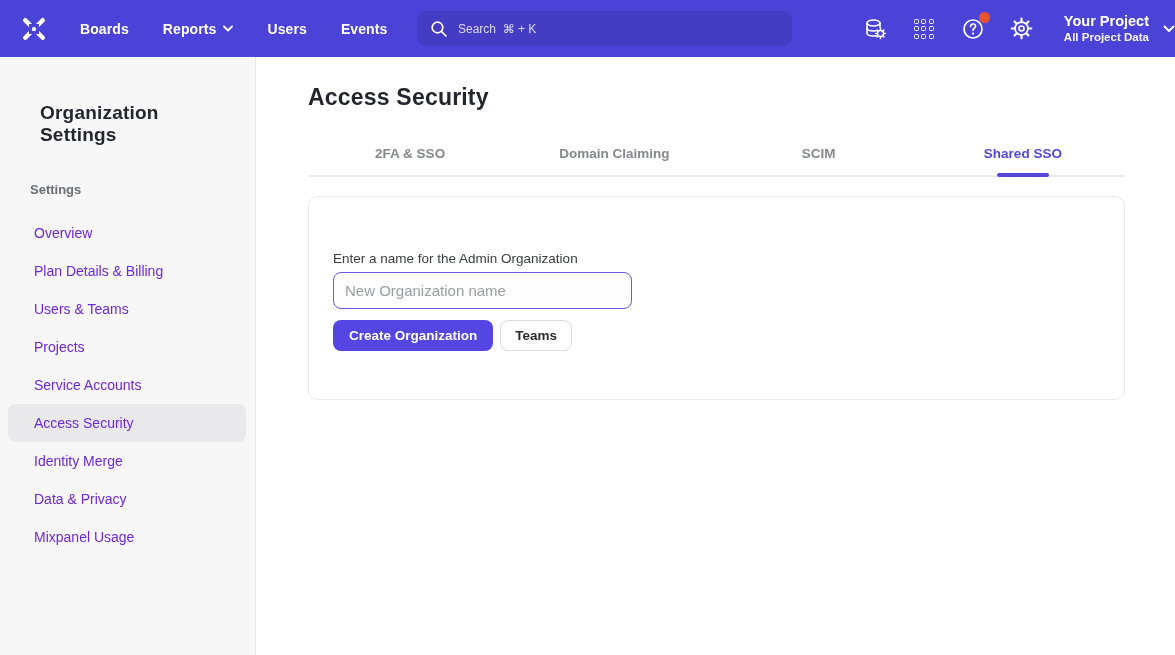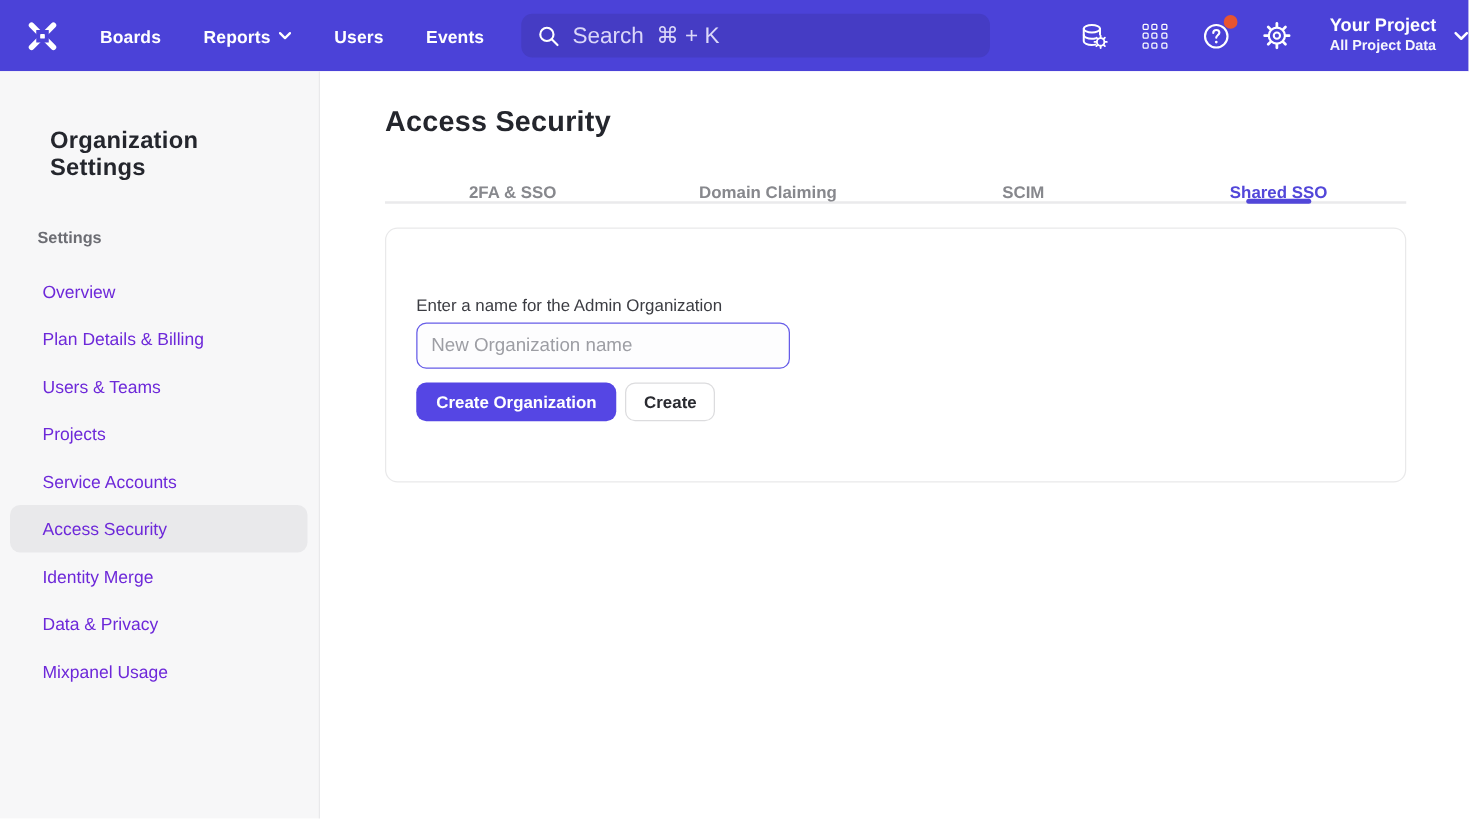--- a/index.html
+++ b/index.html
@@ -21,21 +21,21 @@
     color:#FFFFFF; font-size:14px; font-weight:700; letter-spacing:.1px;
     display:flex; align-items:center; gap:7px; cursor:pointer;
   }
   .searchbox {
     position:absolute; left:417px; top:11px; width:375px; height:35px;
     background:#453CC4; border-radius:9px; display:flex; align-items:center;
     padding-left:13px; gap:10px;
   }
   .searchbox input {
     background:transparent; border:none; outline:none; color:#EDEBFF;
-    font-size:18px; font-family:"Liberation Sans", sans-serif; width:300px; font-weight:500;
+    font-size:12px; font-family:"Liberation Sans", sans-serif; width:300px; font-weight:500;
   }
   .searchbox input::placeholder { color:#E4E1FC; opacity:.95; }
   .top-right {
     position:absolute; right:0; top:0; height:57px; display:flex; align-items:center;
     gap:23px; 
   }
   .icon-btn { width:26px; height:26px; display:flex; align-items:center; justify-content:center; cursor:pointer; position:relative; }
   .apps-grid { display:grid; grid-template-columns:repeat(3,5px); grid-template-rows:repeat(3,5px); gap:2.5px; }
   .apps-grid span { width:5px; height:5px; background:transparent; border:1.4px solid #fff; border-radius:1.5px; }
   .help-wrap { position:relative; }
@@ -65,21 +65,21 @@
     padding-left:26px; font-size:14px; color:#6d28d9; border-radius:8px; cursor:pointer;
   }
   .side-item.active { background:#E9E9EB; font-weight:400; }
 
   
   .main { position:absolute; top:57px; left:256px; right:0; bottom:0; background:#fff; padding:27px 50px 0 52px; }
   .page-title { font-size:23px; font-weight:700; color:#24262D; letter-spacing:.2px; }
 
   .tabs { display:flex; margin-top:35px; border-bottom:2px solid #EAEAEC; width:817px; }
   .tab {
-    flex:1; text-align:center; font-size:13.5px; font-weight:700;
+    flex:1; text-align:center; padding-bottom:14px; font-size:13.5px; font-weight:700;
     color:#87888D; cursor:pointer; position:relative;
   }
   .tab.active { color:#5247D9; }
   .tab.active::after {
     content:""; position:absolute; left:50%; transform:translateX(-50%);
     bottom:-2px; width:52px; height:4px; border-radius:2px; background:#5247D9;
   }
 
   .card {
     margin-top:19px; width:817px; height:204px; background:#fff;
@@ -242,18 +242,18 @@
       <div class="tab">Domain Claiming</div>
       <div class="tab">SCIM</div>
       <div class="tab active">Shared SSO</div>
     </div>
 
     <div class="card">
       <div class="field-label">Enter a name for the Admin Organization</div>
       <input class="org-input" type="text" placeholder="New Organization name" style="">
       <div class="btn-row">
         <button class="btn-primary">Create Organization</button>
-        <button class="btn-secondary">Create</button>
+        <button class="btn-secondary">Teams</button>
       </div>
     </div>
   </div>
 
 </div>
 
 </body></html>

